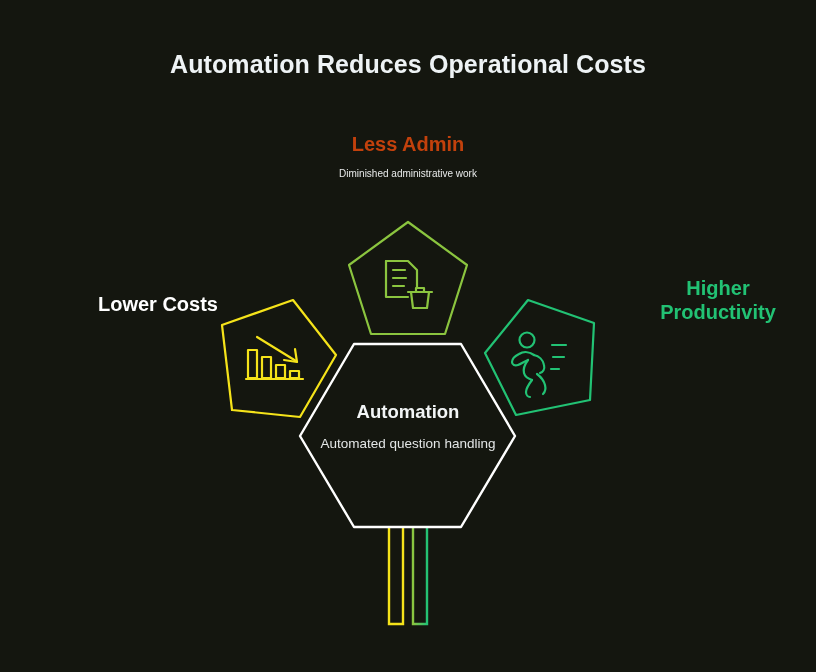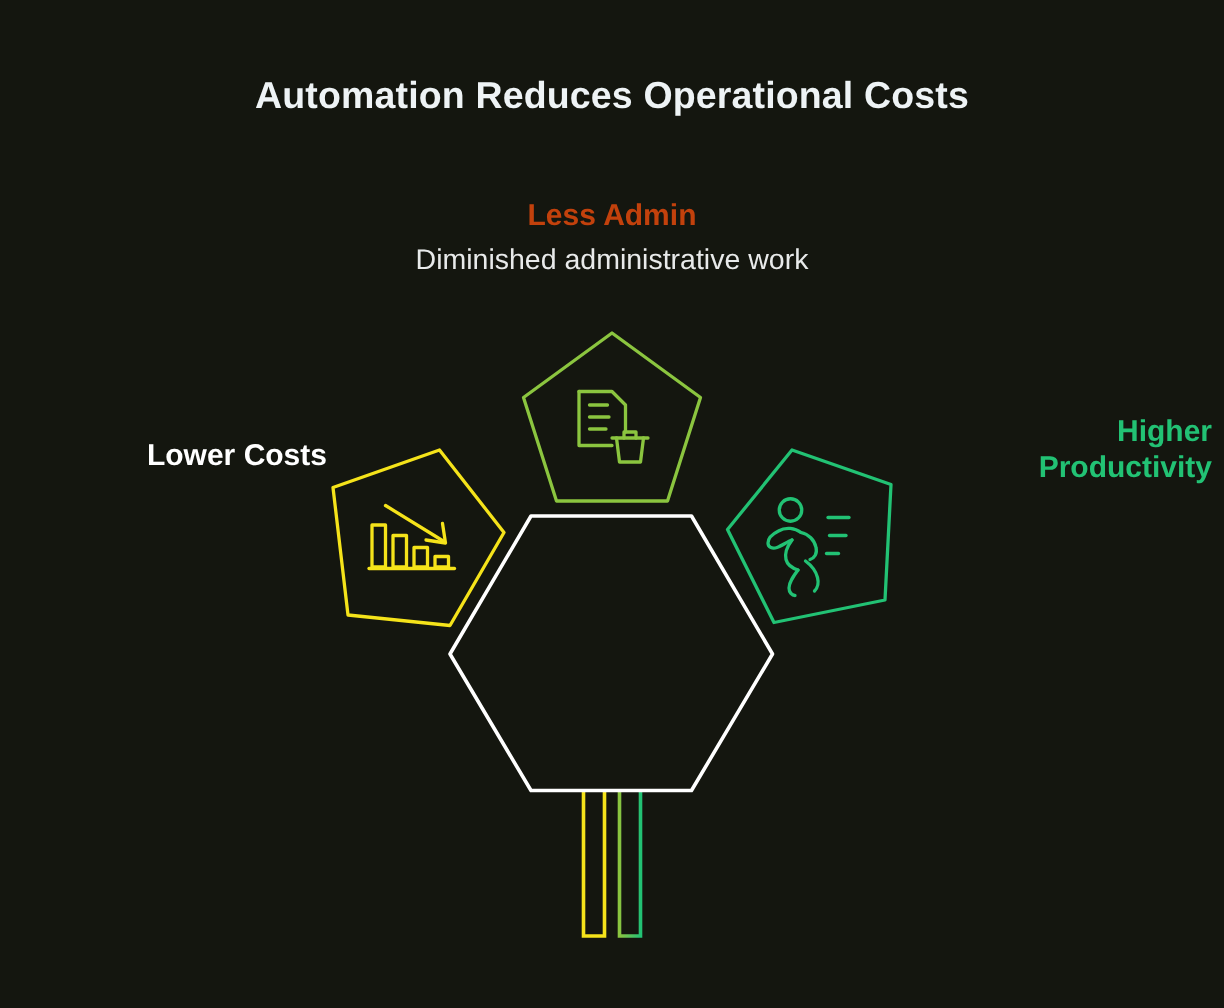--- a/index.html
+++ b/index.html
@@ -41,21 +41,21 @@
   .label-block {
     position: absolute;
   }
   .label-head {
     font-size: 20px;
     font-weight: bold;
     line-height: 24px;
     margin: 0 0 8px 0;
   }
   .label-sub {
-    font-size: 19px;
+    font-size: 10px;
     line-height: 19px;
     color: #e8eaea;
     font-weight: normal;
     margin: 0;
   }
   
   #node-top-label {
     left: 258px;
     top: 132px;
     width: 300px;
@@ -68,21 +68,21 @@
     top: 292px;
     width: 200px;
     text-align: right;
   }
   #node-left-label .label-head { color: #ffffff; }
   
   #node-right-label {
     left: 628px;
     top: 276px;
     width: 180px;
-    text-align: right;
+    text-align: center;
   }
   #node-right-label .label-head { color: #22c274; }
   
   #hub-text {
     position: absolute;
     left: 308px;
     top: 400px;
     width: 200px;
     text-align: center;
   }
@@ -176,14 +176,18 @@
   </div>
 
   <div class="label-block" id="node-left-label">
     <div class="label-head">Lower Costs</div>
   </div>
 
   <div class="label-block" id="node-right-label">
     <div class="label-head">Higher Productivity</div>
   </div>
 
+  <div id="hub-text">
+    <div id="hub-title">Automation</div>
+    <div id="hub-sub">Automated question handling</div>
+  </div>
 
 </div>
 
 </body></html>

